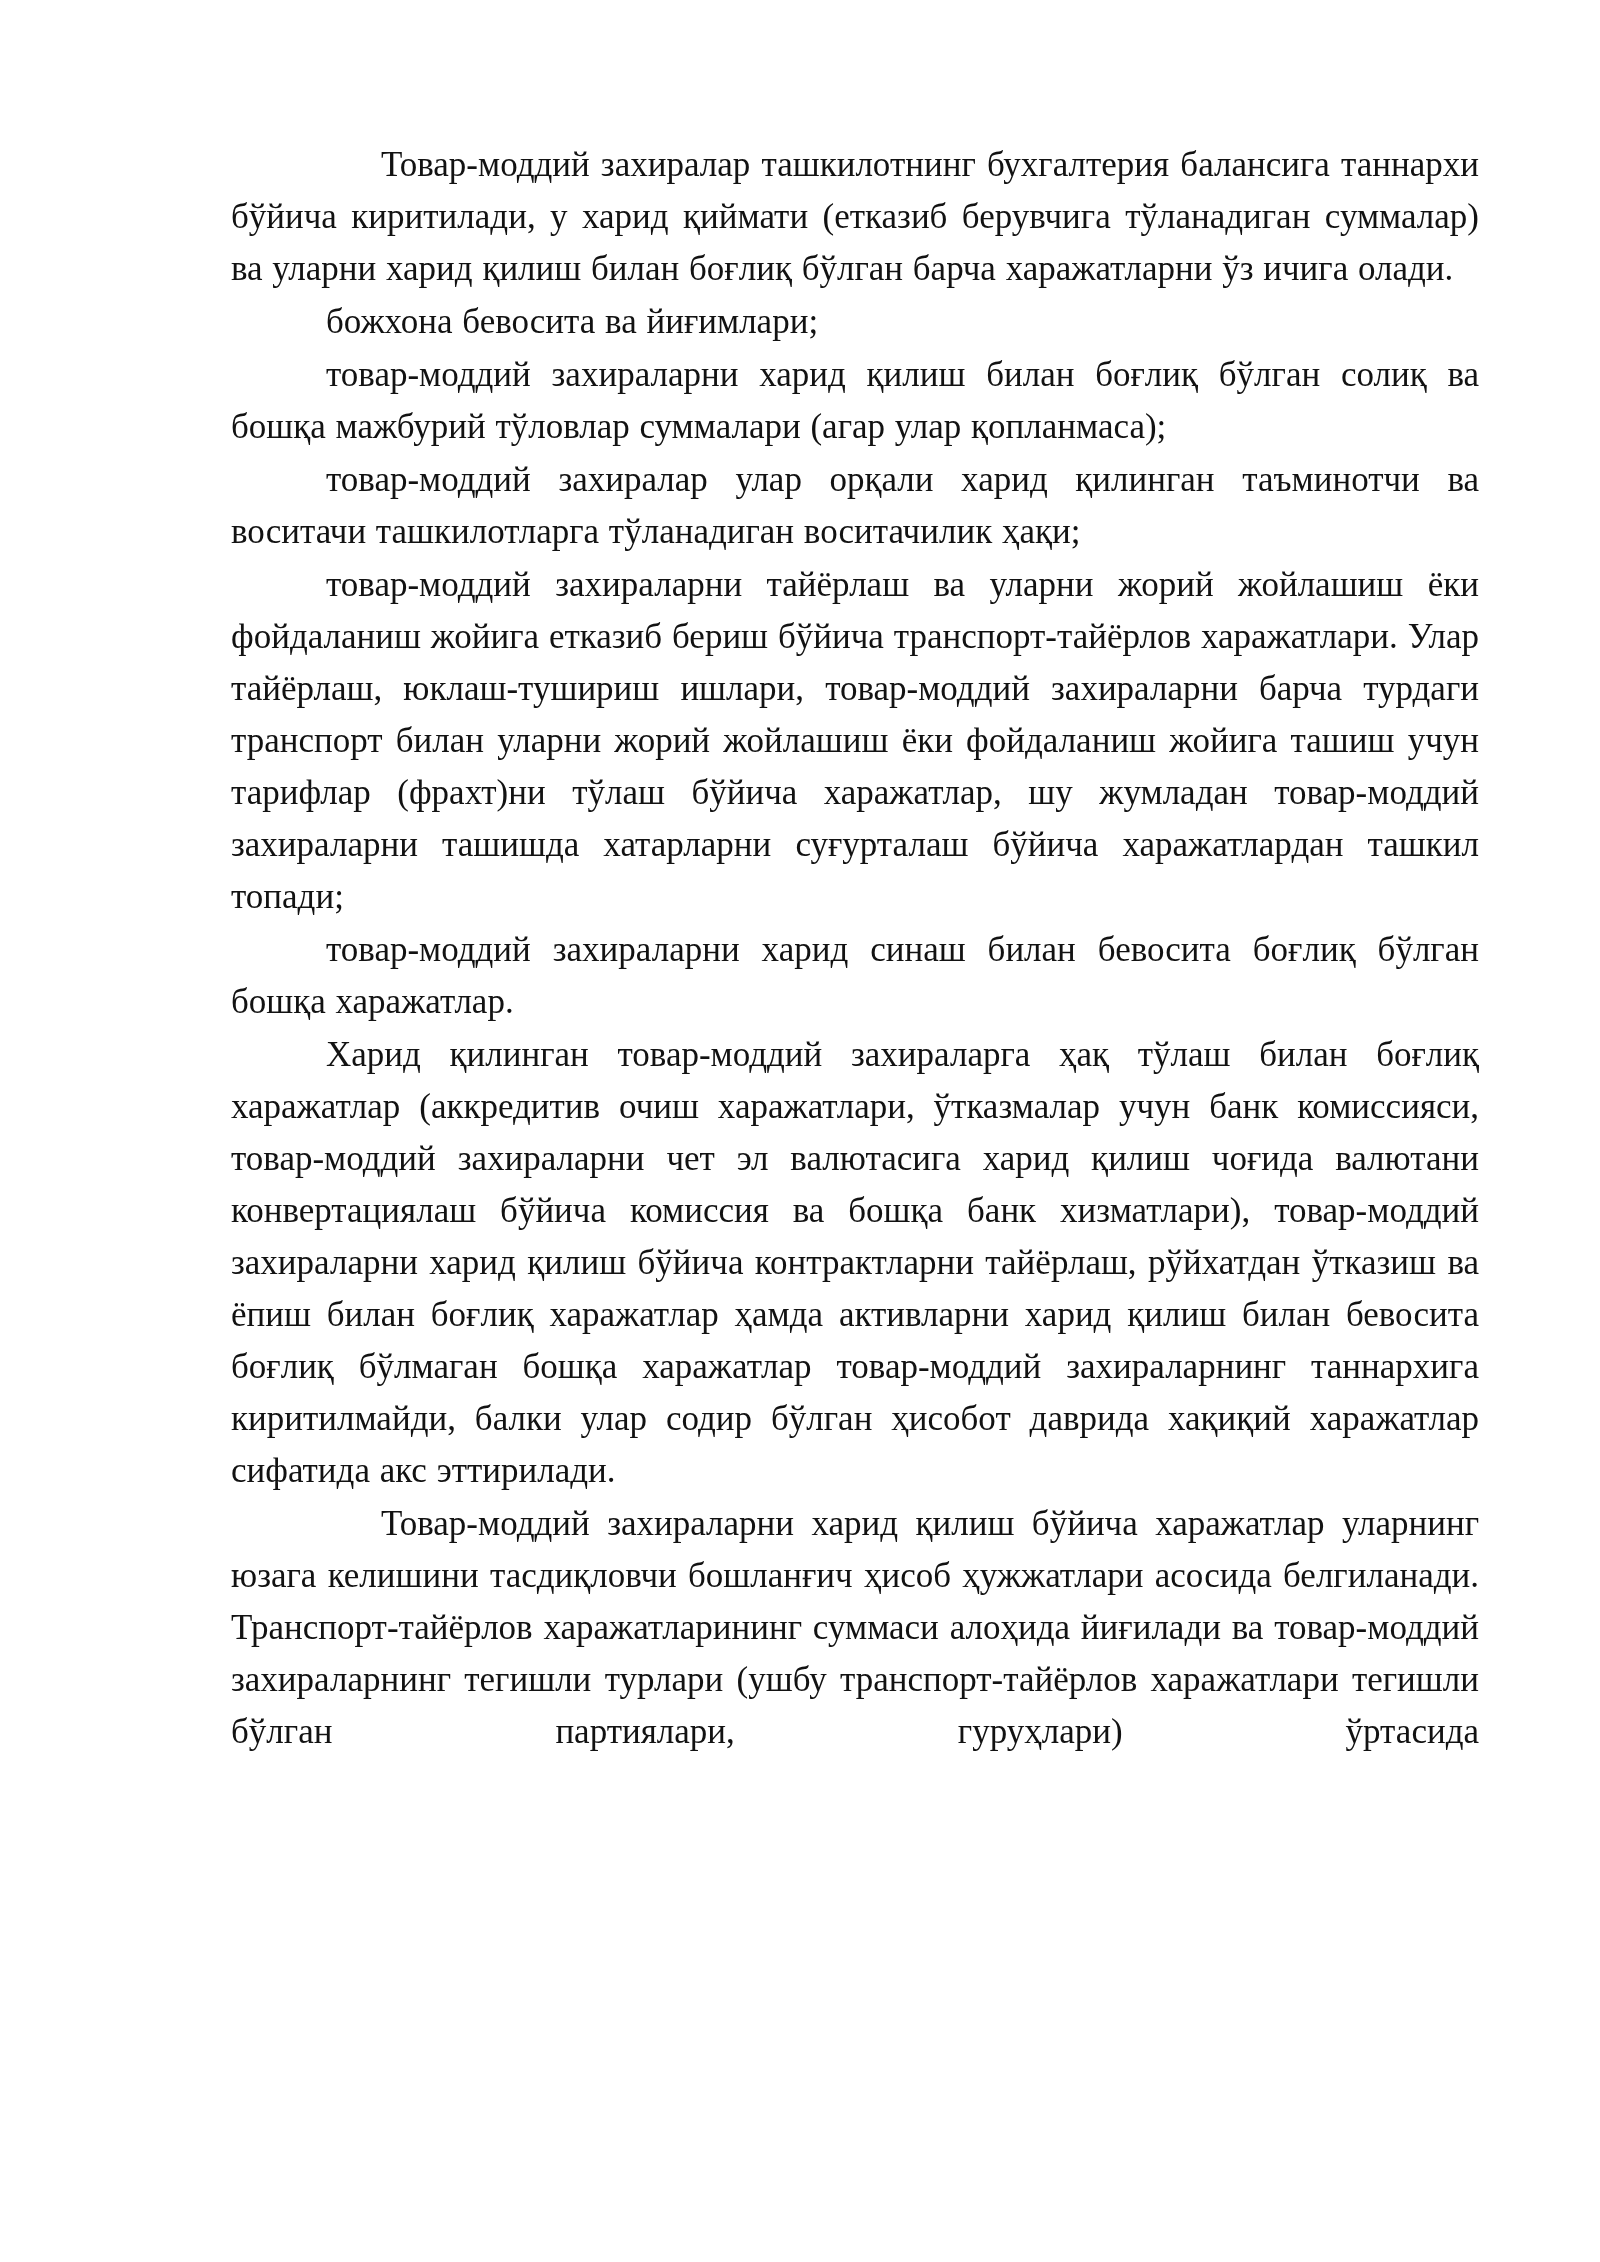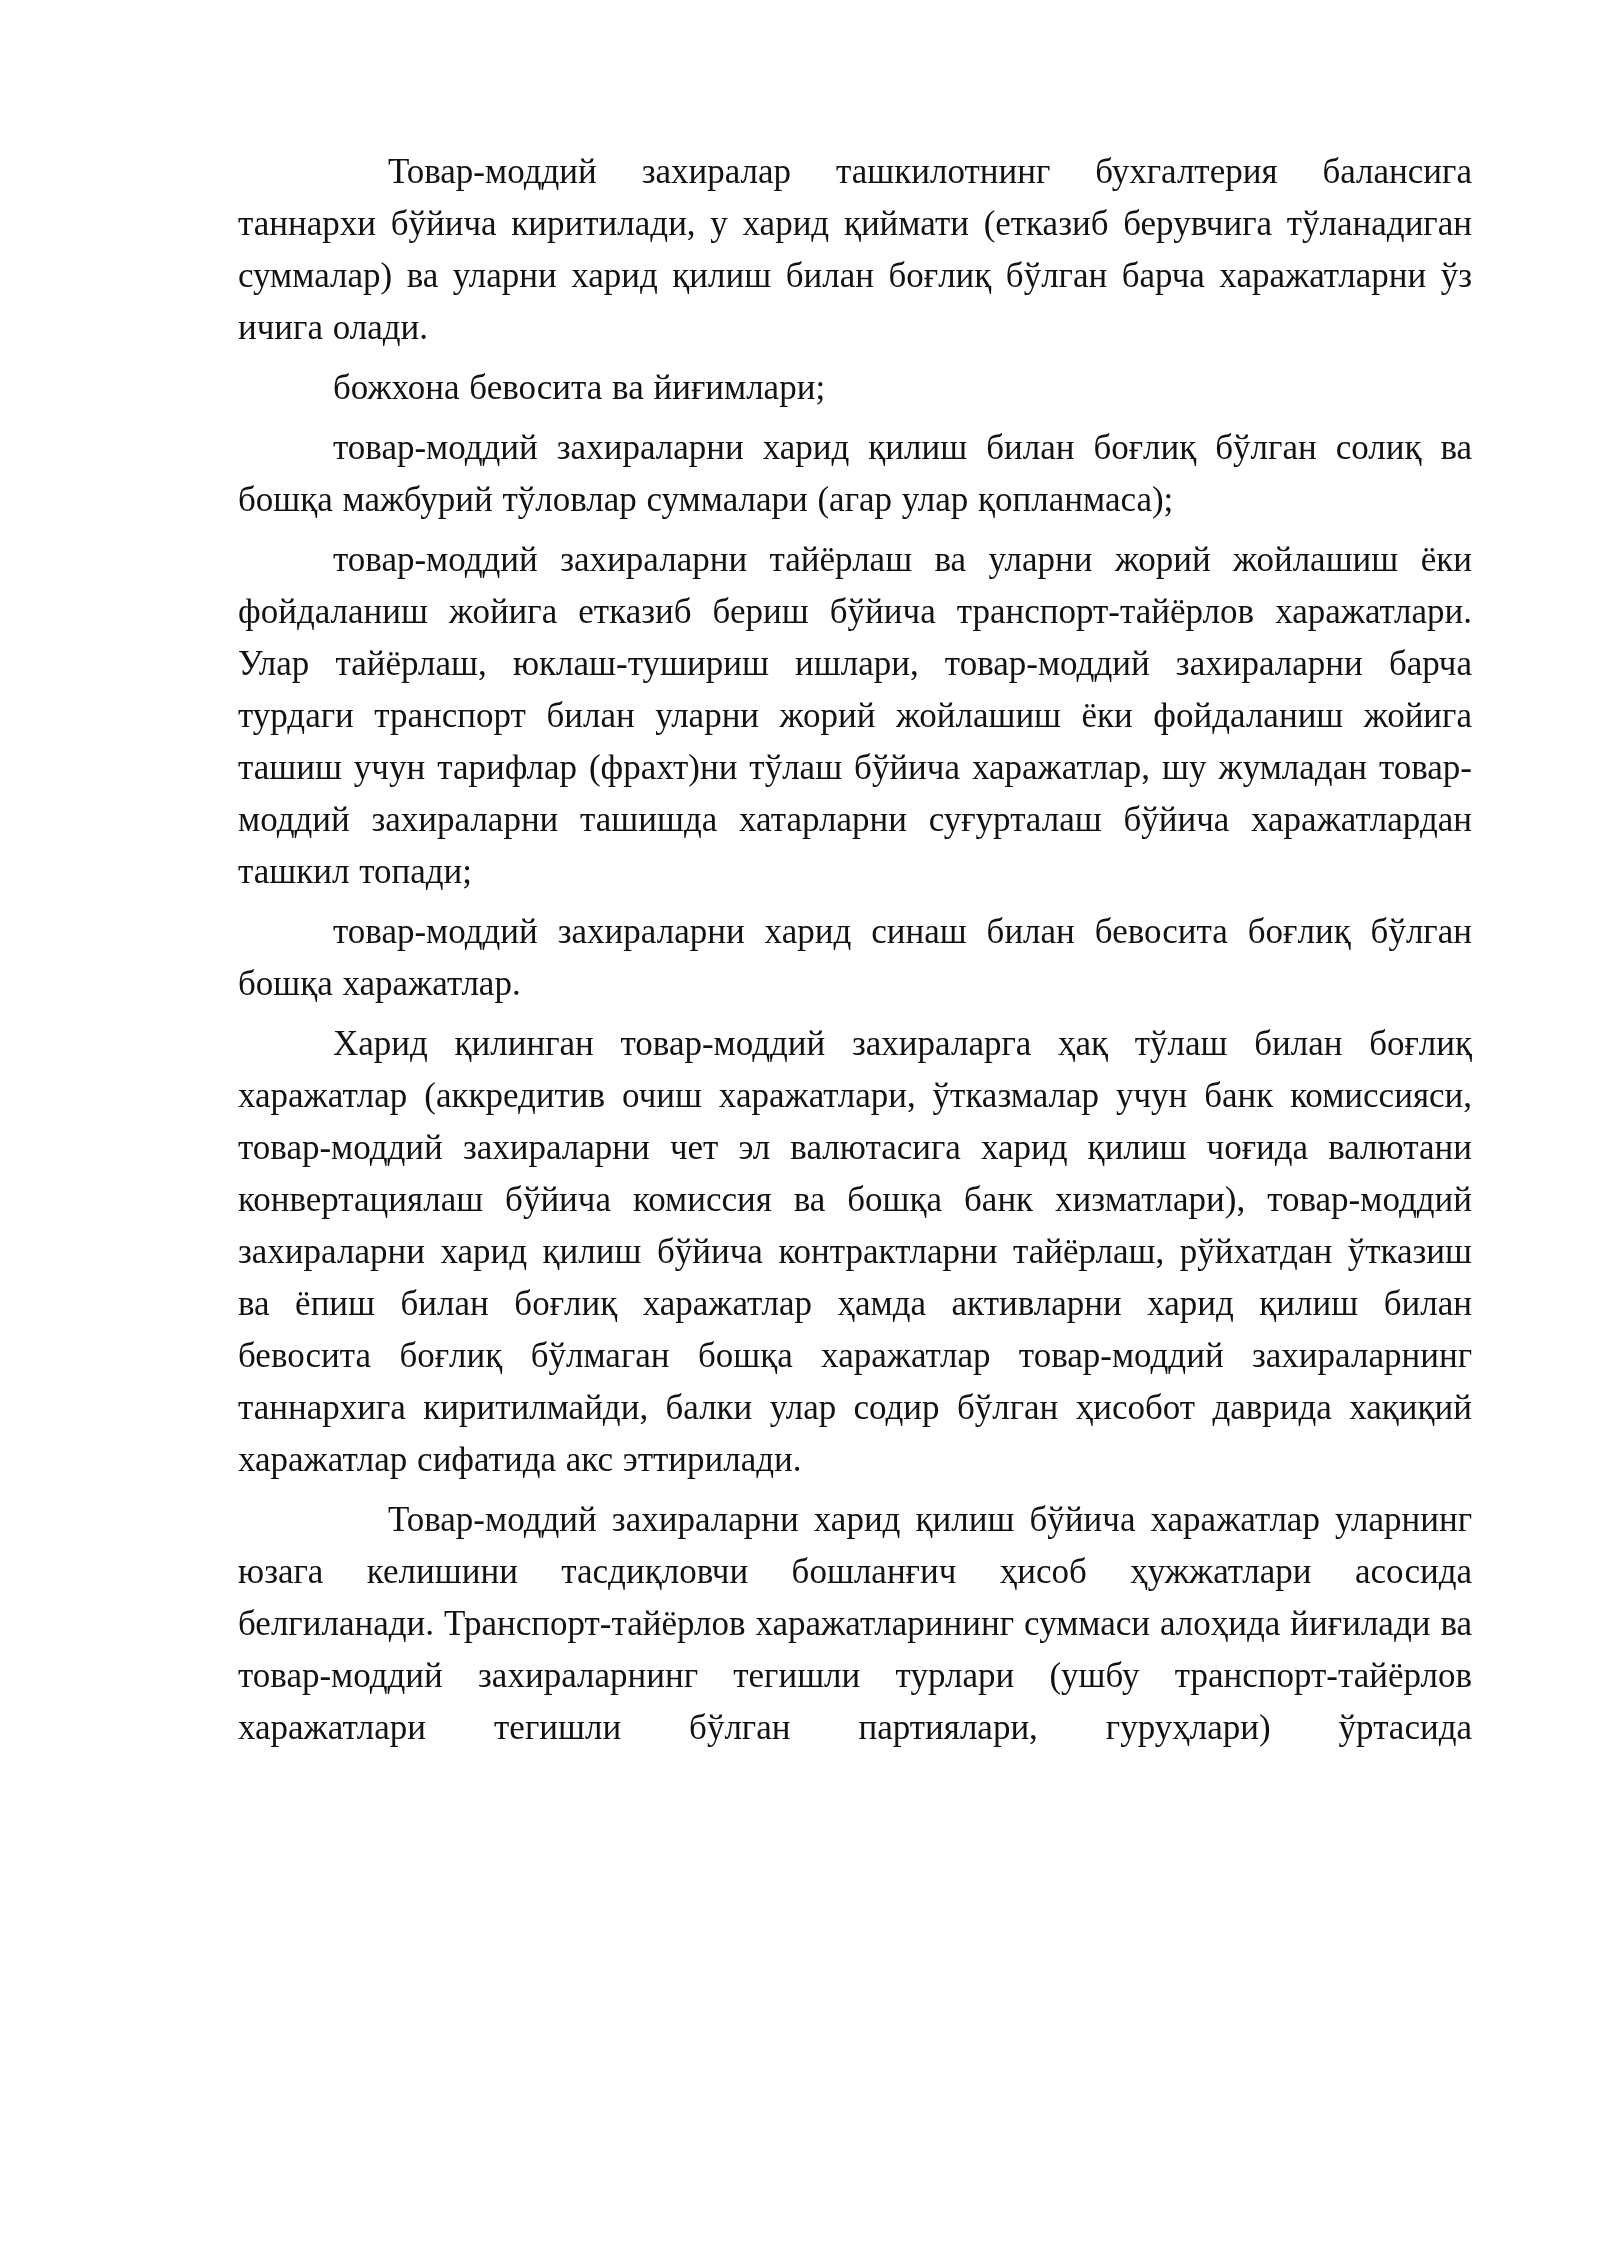--- a/index.html
+++ b/index.html
@@ -28,33 +28,34 @@
     top: 138px;
     width: 1250px;
     color: #121212;
     font-size: 35px;
     line-height: 52px;
     text-align: justify;
     text-justify: inter-word;
     word-spacing: 1px;
   }
   .doc-body p {
-    margin: 8px;
+    margin: 1px;
     padding: 0;
   }
   .doc-body p.indent-large { text-indent: 150px; }
   .doc-body p.indent-small { text-indent: 95px; }
   .doc-body p.justify-last { text-align-last: justify; }
 </style>
 </head>
 <body>
 
 <div class="page">
   <div class="doc-body">
     <p class="indent-large">Товар-моддий захиралар ташкилотнинг бухгалтерия балансига таннархи бўйича киритилади, у харид қиймати (етказиб берувчига тўланадиган суммалар) ва уларни харид қилиш билан боғлиқ бўлган барча харажатларни ўз ичига олади.</p>
     <p class="indent-small">божхона бевосита ва йиғимлари;</p>
     <p class="indent-small">товар-моддий захираларни харид қилиш билан боғлиқ бўлган солиқ ва бошқа мажбурий тўловлар суммалари (агар улар қопланмаса);</p>
+    <p class="indent-small">товар-моддий захиралар улар орқали харид қилинган таъминотчи ва воситачи ташкилотларга тўланадиган воситачилик ҳақи;</p>
     <p class="indent-small">товар-моддий захираларни тайёрлаш ва уларни жорий жойлашиш ёки фойдаланиш жойига етказиб бериш бўйича транспорт-тайёрлов харажатлари. Улар тайёрлаш, юклаш-тушириш ишлари, товар-моддий захираларни барча турдаги транспорт билан уларни жорий жойлашиш ёки фойдаланиш жойига ташиш учун тарифлар (фрахт)ни тўлаш бўйича харажатлар, шу жумладан товар-моддий захираларни ташишда хатарларни суғурталаш бўйича харажатлардан ташкил топади;</p>
     <p class="indent-small">товар-моддий захираларни харид синаш билан бевосита боғлиқ бўлган бошқа харажатлар.</p>
     <p class="indent-small">Харид қилинган товар-моддий захираларга ҳақ тўлаш билан боғлиқ харажатлар (аккредитив очиш харажатлари, ўтказмалар учун банк комиссияси, товар-моддий захираларни чет эл валютасига харид қилиш чоғида валютани конвертациялаш бўйича комиссия ва бошқа банк хизматлари), товар-моддий захираларни харид қилиш бўйича контрактларни тайёрлаш, рўйхатдан ўтказиш ва ёпиш билан боғлиқ харажатлар ҳамда активларни харид қилиш билан бевосита боғлиқ бўлмаган бошқа харажатлар товар-моддий захираларнинг таннархига киритилмайди, балки улар содир бўлган ҳисобот даврида хақиқий харажатлар сифатида акс эттирилади.</p>
     <p class="indent-large justify-last">Товар-моддий захираларни харид қилиш бўйича харажатлар уларнинг юзага келишини тасдиқловчи бошланғич ҳисоб ҳужжатлари асосида белгиланади. Транспорт-тайёрлов харажатларининг суммаси алоҳида йиғилади ва товар-моддий захираларнинг тегишли турлари (ушбу транспорт-тайёрлов харажатлари тегишли бўлган партиялари, гуруҳлари) ўртасида</p>
   </div>
 </div>
 
 </body></html>

